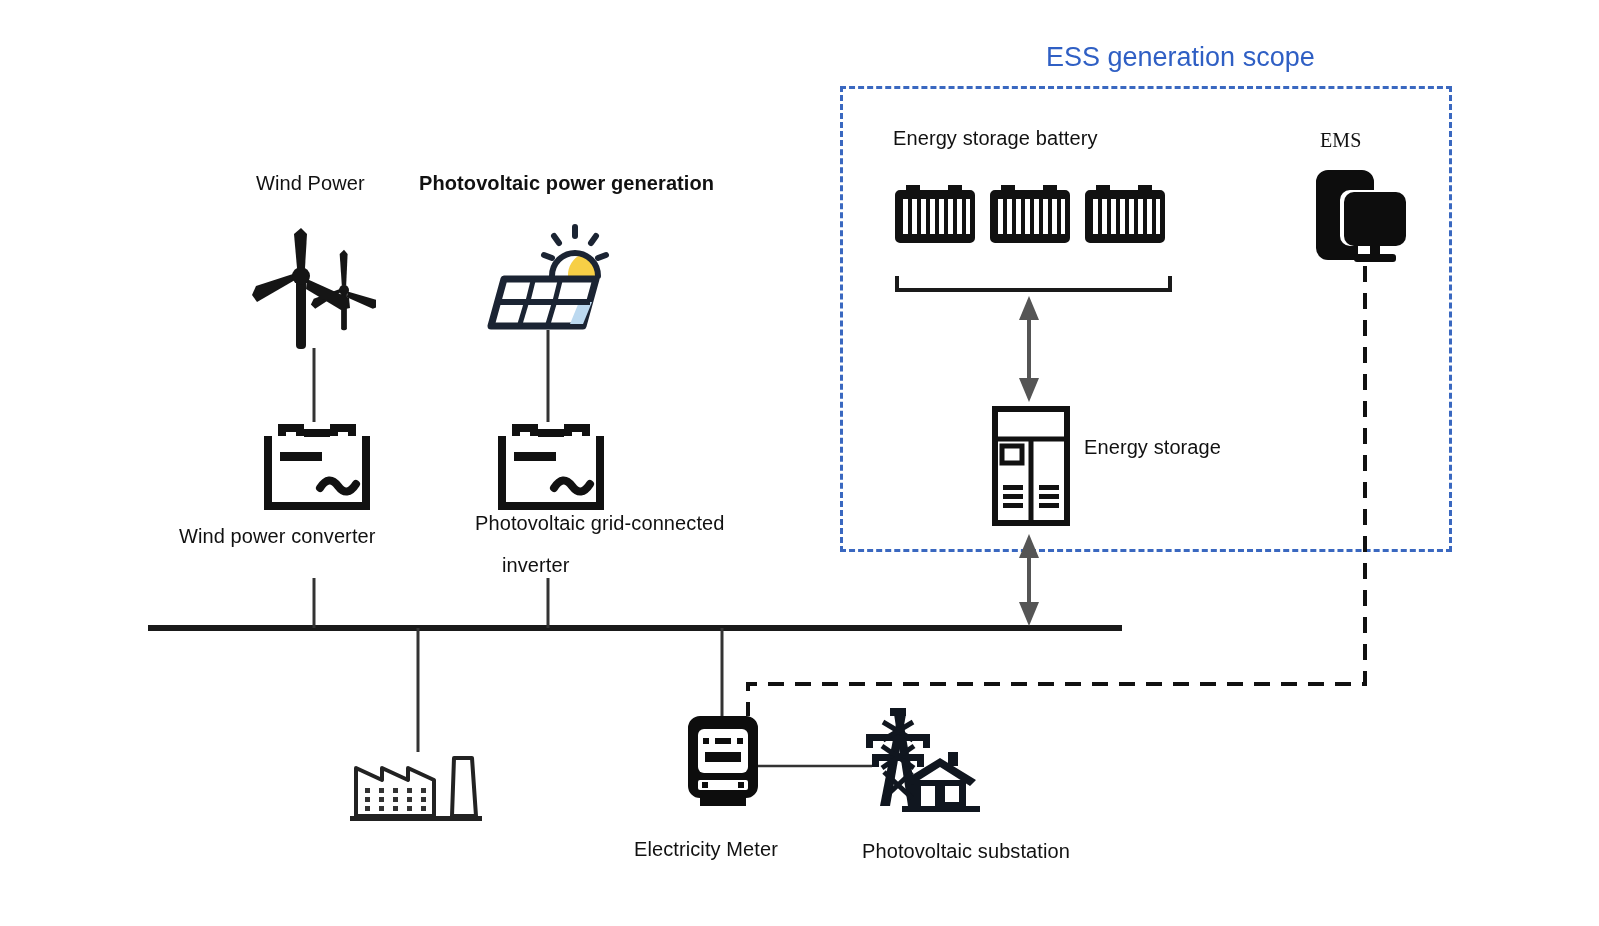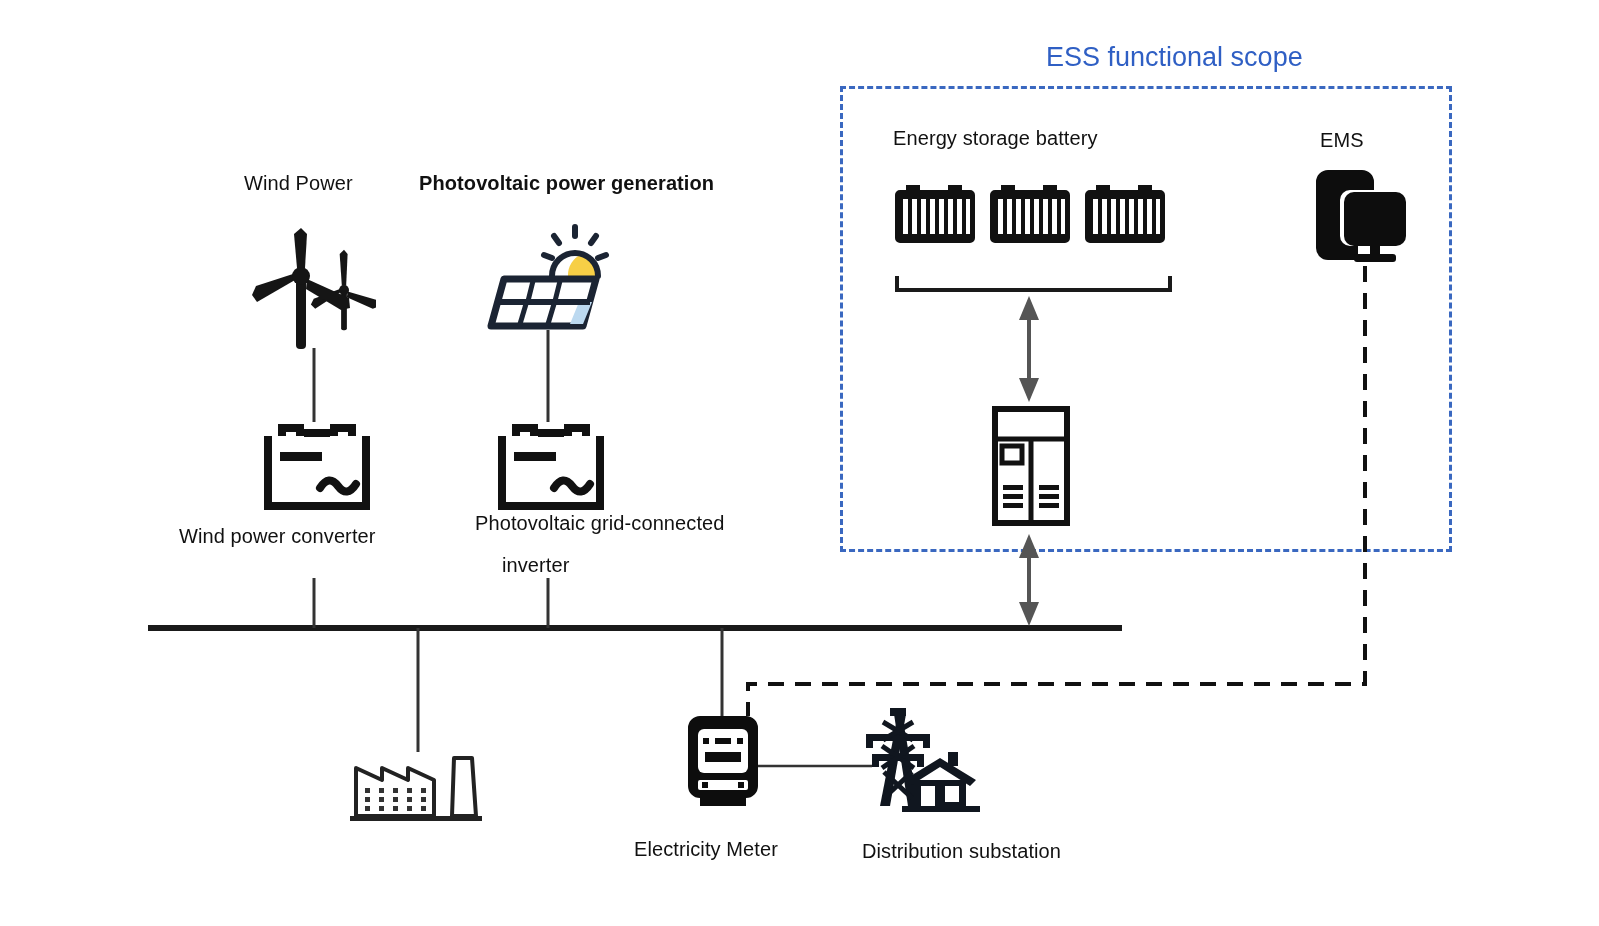--- a/index.html
+++ b/index.html
@@ -44,40 +44,41 @@
     left:0;top:0;
     width:1599px;height:926px;
     pointer-events:none;
   }
 </style>
 </head>
 <body>
 
 <div id="stage">
 
-  <div class="title-ess" style="left:1046px;top:40px;">ESS functional scope</div>
-
-  <div class="lbl" style="left:244px;top:163px;">Wind Power</div>
+  <div class="title-ess" style="left:1046px;top:40px;">ESS generation scope</div>
+
+  <div class="lbl" style="left:256px;top:163px;">Wind Power</div>
 
   <div class="lbl" style="left:419px;top:163px;font-weight:bold;">Photovoltaic power generation</div>
 
   <div class="lbl" style="left:475px;top:503px;">Photovoltaic grid-connected</div>
 
   <div class="lbl" style="left:179px;top:516px;">Wind power converter</div>
   <div class="lbl" style="left:502px;top:545px;">inverter</div>
 
   <div class="lbl" style="left:893px;top:118px;">Energy storage battery</div>
 
-  <div class="lbl" style="left:1320px;top:120px;">EMS</div>
-
+  <div class="lbl" style="left:1320px;top:120px;font-family:Liberation Serif, serif;">EMS</div>
+
+  <div class="lbl" style="left:1084px;top:427px;">Energy storage</div>
 
 
   <div class="lbl" style="left:634px;top:829px;">Electricity Meter</div>
 
-  <div class="lbl" style="left:862px;top:831px;">Distribution substation</div>
+  <div class="lbl" style="left:862px;top:831px;">Photovoltaic substation</div>
 
   <div class="dashbox" style="left:840px;top:86px;width:612px;height:466px;"></div>
 
   <svg class="svg-layer" viewBox="0 0 1599 926">
 
     <line x1="148" y1="628" x2="1122" y2="628" stroke="#1a1a1a" stroke-width="6"></line>
 
     <line x1="314" y1="348" x2="314" y2="422" stroke="#333" stroke-width="3"></line>
 
     <line x1="314" y1="578" x2="314" y2="628" stroke="#333" stroke-width="3"></line>

